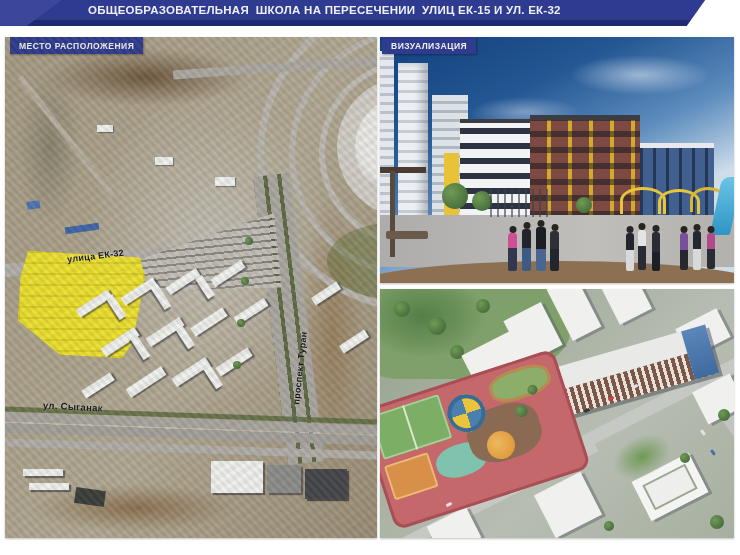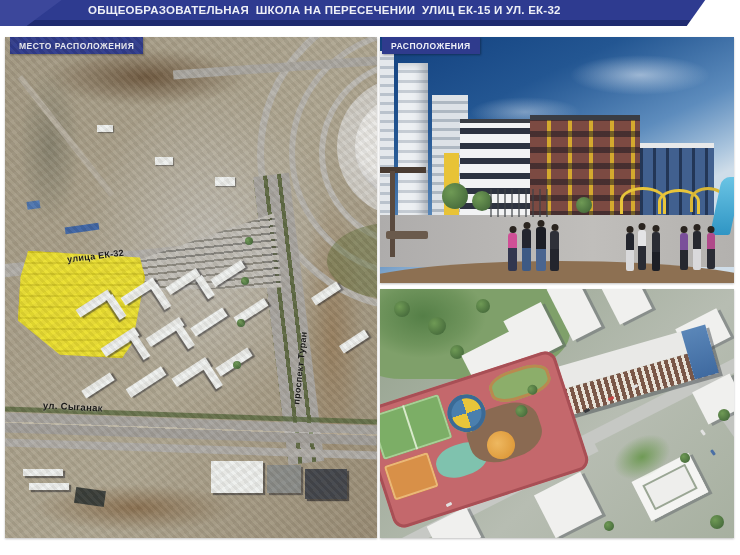--- a/index.html
+++ b/index.html
@@ -187,21 +187,21 @@
   <div class="person" style="left:142px;top:192px;width:9px;height:42px;background:linear-gradient(180deg,#23252e 0 45%,#3d5a85 45%);"></div>
   <div class="person" style="left:156px;top:190px;width:10px;height:44px;background:linear-gradient(180deg,#1c1e25 0 50%,#4a6590 50%);"></div>
   <div class="person" style="left:170px;top:194px;width:9px;height:40px;background:linear-gradient(180deg,#2e3038 0 45%,#23252d 45%);"></div>
   <div class="person" style="left:246px;top:196px;width:8px;height:38px;background:linear-gradient(180deg,#23252d 0 45%,#d9d9db 45%);"></div>
   <div class="person" style="left:258px;top:193px;width:8px;height:40px;background:linear-gradient(180deg,#e4e4e6 0 40%,#2a2c34 40%);"></div>
   <div class="person" style="left:272px;top:195px;width:8px;height:39px;background:linear-gradient(180deg,#2a2c34 0 50%,#1d1f26 50%);"></div>
   <div class="person" style="left:300px;top:196px;width:8px;height:37px;background:linear-gradient(180deg,#7a4f9a 0 45%,#26282f 45%);"></div>
   <div class="person" style="left:313px;top:194px;width:8px;height:39px;background:linear-gradient(180deg,#26282f 0 45%,#d9d9db 45%);"></div>
   <div class="person" style="left:327px;top:196px;width:8px;height:36px;background:linear-gradient(180deg,#b04a8a 0 45%,#2a2c34 45%);"></div>
 
-  <div class="badge" style="left:2px;top:0;">РАСПОЛОЖЕНИЯ</div>
+  <div class="badge" style="left:2px;top:0;">ВИЗУАЛИЗАЦИЯ</div>
 </div>
 
 <div id="viz-bottom" class="panel">
 
   <div class="abs" style="left:-20px;top:-15px;width:210px;height:105px;border-radius:0 0 45% 20%;
       background:radial-gradient(closest-side at 30% 40%, #557f47, #6f945c 70%, #7fa06a);"></div>
   <div class="tree-dot" style="left:14px;top:12px;width:16px;height:16px;"></div>
   <div class="tree-dot" style="left:48px;top:28px;width:18px;height:18px;"></div>
   <div class="tree-dot" style="left:96px;top:10px;width:14px;height:14px;"></div>
   <div class="tree-dot" style="left:128px;top:34px;width:16px;height:16px;"></div>

